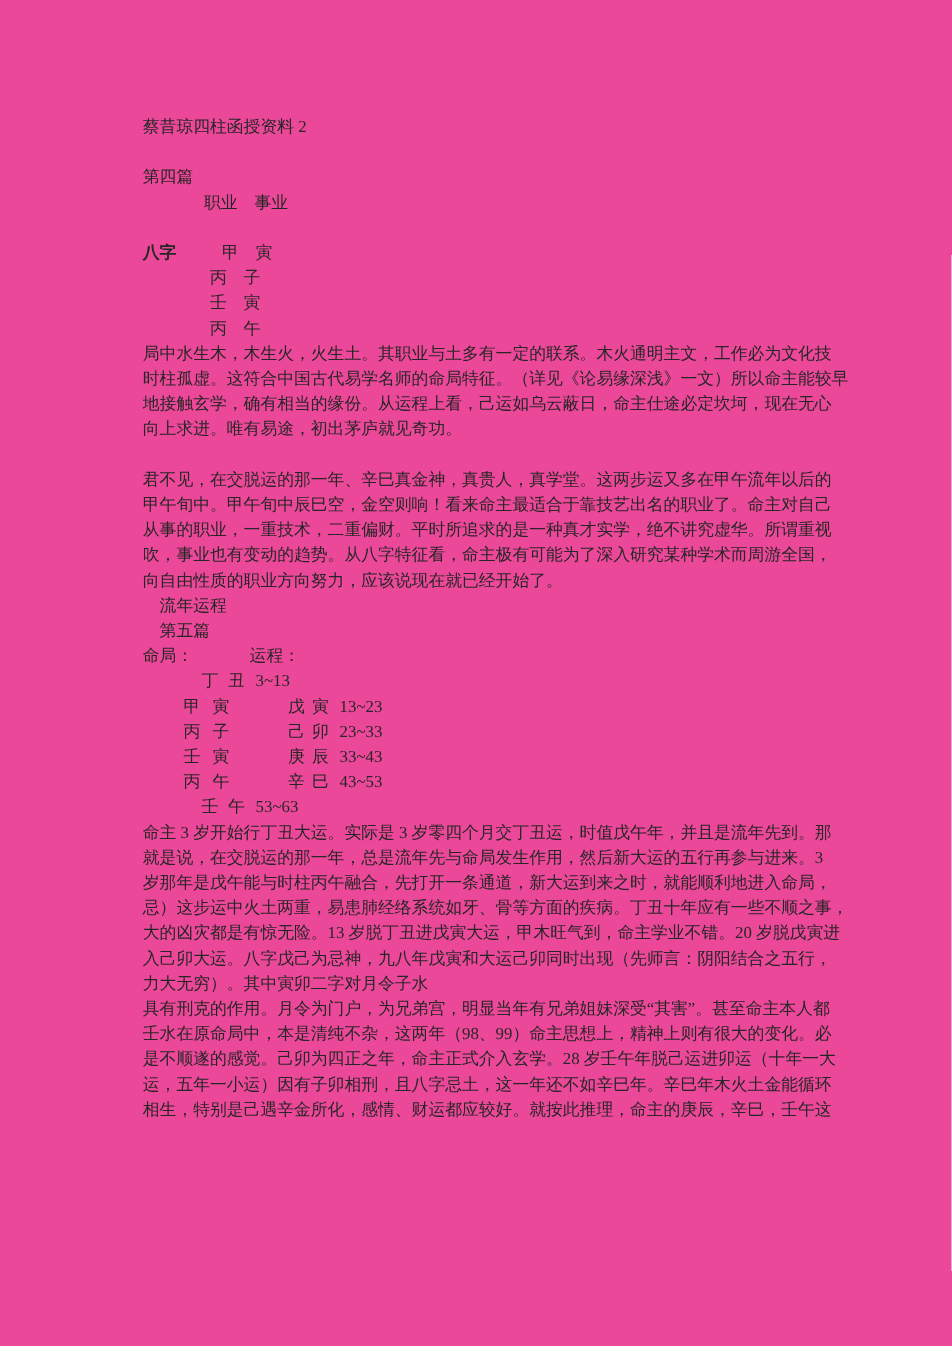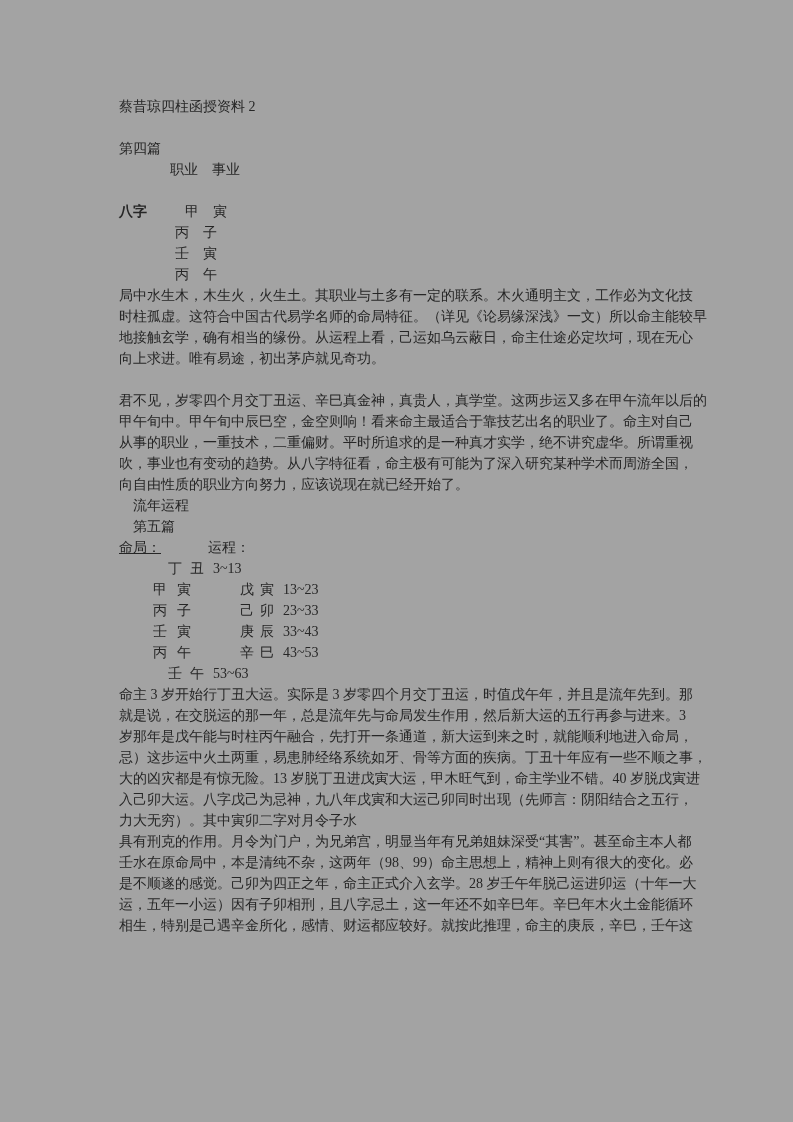--- a/index.html
+++ b/index.html
@@ -1,31 +1,31 @@
 <!DOCTYPE html>
 <html><head>
 <meta charset="utf-8">
 <style>
   html,body{margin:0;padding:0;background:#ffffff;}
   .page{
-    position:relative;width:793px;height:1122px;background:#a3a3a3;overflow:hidden;
+    position:relative;width:793px;height:1122px;background:#ec4899;overflow:hidden;
     font-family:"Liberation Serif","DejaVu Serif",serif;color:#262626;
   }
   .content{position:absolute;left:119px;top:96px;width:562px;}
   .line{position:relative;height:21px;line-height:21px;font-size:14px;white-space:pre;}
   .blank{height:21px;}
   .ind1{padding-left:14px;}
   .ind-subject{padding-left:51px;}
   .abs{position:absolute;top:0;white-space:pre;}
   
   .b-label{left:0;font-weight:bold;}
   .b-stem0{left:66px;} .b-branch0{left:94px;}
   .b-stem{left:56px;}  .b-branch{left:84px;}
   
-  .t-col1{left:0;text-decoration:underline;} .t-col2{left:89px;}
+  .t-col1{left:0;} .t-col2{left:89px;}
   .c-ming-s{left:34px;} .c-ming-b{left:58px;}
   .c-yun-s{left:121px;} .c-yun-b{left:141px;} .c-rng{left:164px;}
   .s-yun-s{left:49px;}  .s-yun-b{left:71px;}  .s-rng{left:94px;text-align:center;}
 </style>
 </head>
 <body>
 
 <div class="page">
   <div class="content">
 
@@ -52,21 +52,21 @@
       <span class="abs b-stem">丙</span>
       <span class="abs b-branch">午</span>
     </div>
 
     <div class="line">局中水生木，木生火，火生土。其职业与土多有一定的联系。木火通明主文，工作必为文化技</div>
     <div class="line">时柱孤虚。这符合中国古代易学名师的命局特征。（详见《论易缘深浅》一文）所以命主能较早</div>
     <div class="line">地接触玄学，确有相当的缘份。从运程上看，己运如乌云蔽日，命主仕途必定坎坷，现在无心</div>
     <div class="line">向上求进。唯有易途，初出茅庐就见奇功。</div>
     <div class="line blank"></div>
 
-    <div class="line">君不见，岁零四个月交丁丑运、辛巳真金神，真贵人，真学堂。这两步运又多在甲午流年以后的</div>
+    <div class="line">君不见，在交脱运的那一年、辛巳真金神，真贵人，真学堂。这两步运又多在甲午流年以后的</div>
     <div class="line">甲午旬中。甲午旬中辰巳空，金空则响！看来命主最适合于靠技艺出名的职业了。命主对自己</div>
     <div class="line">从事的职业，一重技术，二重偏财。平时所追求的是一种真才实学，绝不讲究虚华。所谓重视</div>
     <div class="line">吹，事业也有变动的趋势。从八字特征看，命主极有可能为了深入研究某种学术而周游全国，</div>
     <div class="line">向自由性质的职业方向努力，应该说现在就已经开始了。</div>
 
     <div class="line ind1">流年运程</div>
     <div class="line ind1">第五篇</div>
 
     <div class="line">
       <span class="abs t-col1">命局：</span>
@@ -109,21 +109,21 @@
     <div class="line">
       <span class="abs s-yun-s">壬</span>
       <span class="abs s-yun-b">午</span>
       <span class="abs s-rng">53~63</span>
     </div>
 
     <div class="line">命主 3 岁开始行丁丑大运。实际是 3 岁零四个月交丁丑运，时值戊午年，并且是流年先到。那</div>
     <div class="line">就是说，在交脱运的那一年，总是流年先与命局发生作用，然后新大运的五行再参与进来。3</div>
     <div class="line">岁那年是戊午能与时柱丙午融合，先打开一条通道，新大运到来之时，就能顺利地进入命局，</div>
     <div class="line">忌）这步运中火土两重，易患肺经络系统如牙、骨等方面的疾病。丁丑十年应有一些不顺之事，</div>
-    <div class="line">大的凶灾都是有惊无险。13 岁脱丁丑进戊寅大运，甲木旺气到，命主学业不错。40 岁脱戊寅进</div>
+    <div class="line">大的凶灾都是有惊无险。13 岁脱丁丑进戊寅大运，甲木旺气到，命主学业不错。20 岁脱戊寅进</div>
     <div class="line">入己卯大运。八字戊己为忌神，九八年戊寅和大运己卯同时出现（先师言：阴阳结合之五行，</div>
     <div class="line">力大无穷）。其中寅卯二字对月令子水</div>
     <div class="line">具有刑克的作用。月令为门户，为兄弟宫，明显当年有兄弟姐妹深受“其害”。甚至命主本人都</div>
 
     <div class="line">壬水在原命局中，本是清纯不杂，这两年（98、99）命主思想上，精神上则有很大的变化。必</div>
     <div class="line">是不顺遂的感觉。己卯为四正之年，命主正式介入玄学。28 岁壬午年脱己运进卯运（十年一大</div>
     <div class="line">运，五年一小运）因有子卯相刑，且八字忌土，这一年还不如辛巳年。辛巳年木火土金能循环</div>
     <div class="line">相生，特别是己遇辛金所化，感情、财运都应较好。就按此推理，命主的庚辰，辛巳，壬午这</div>
 
   </div>

